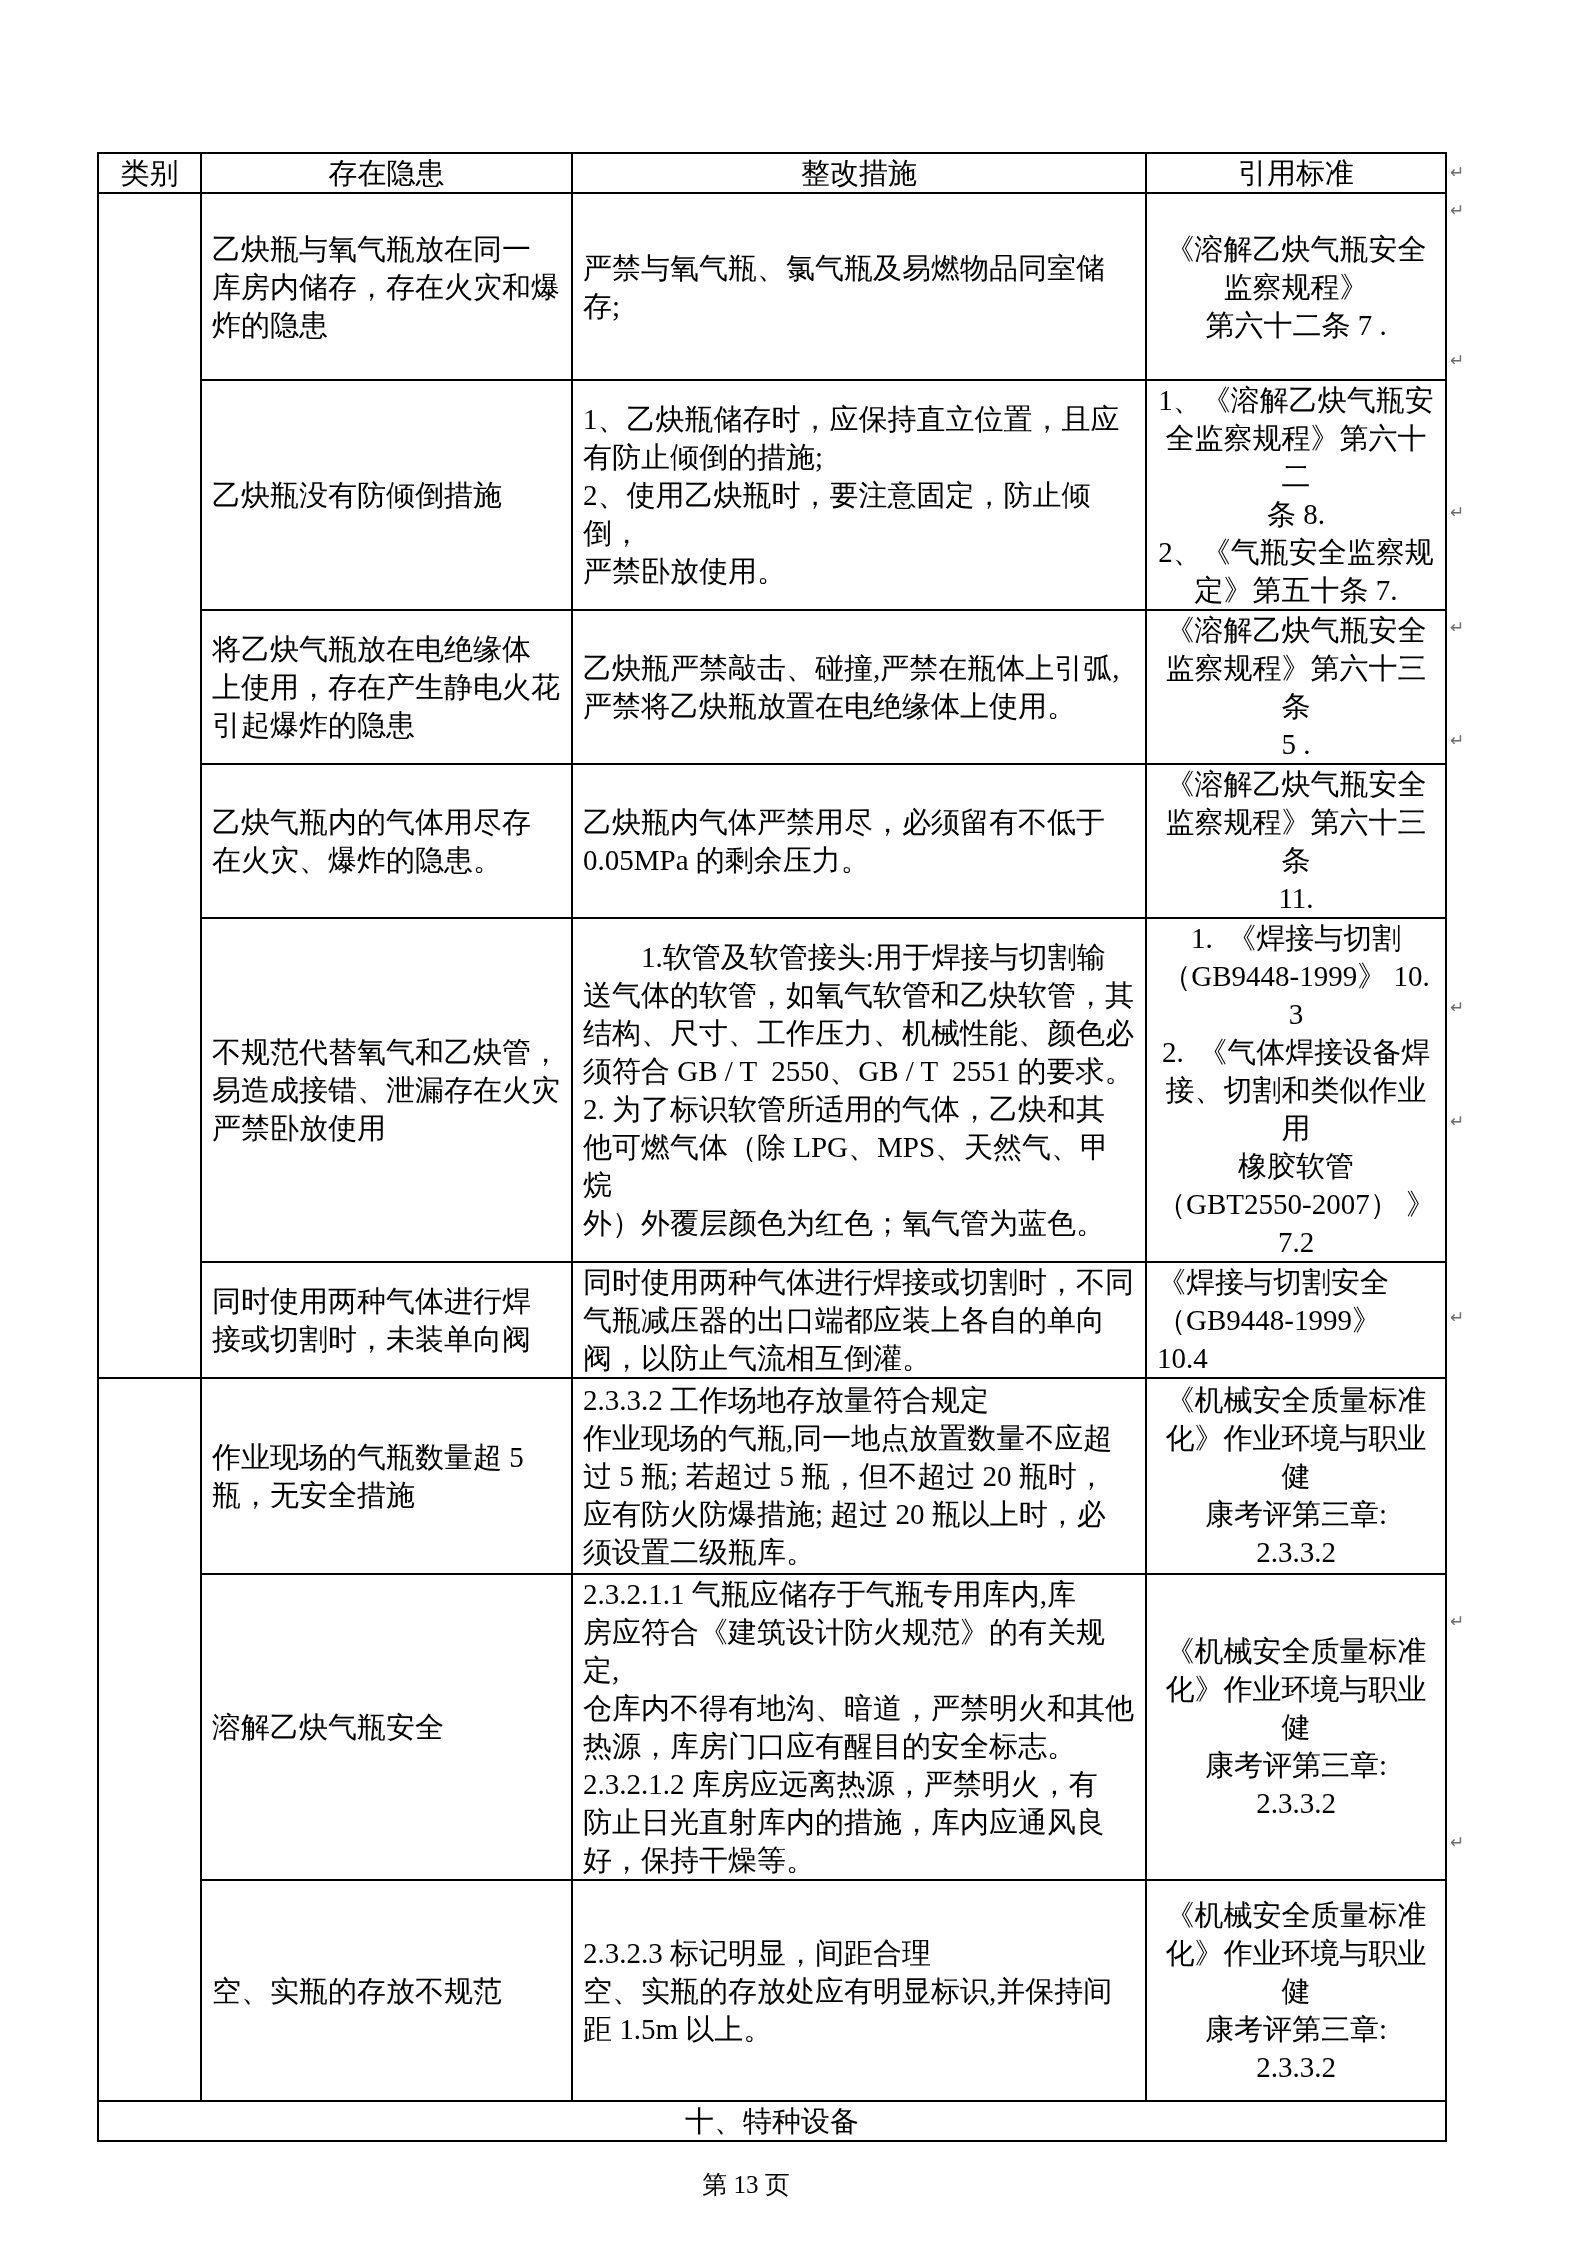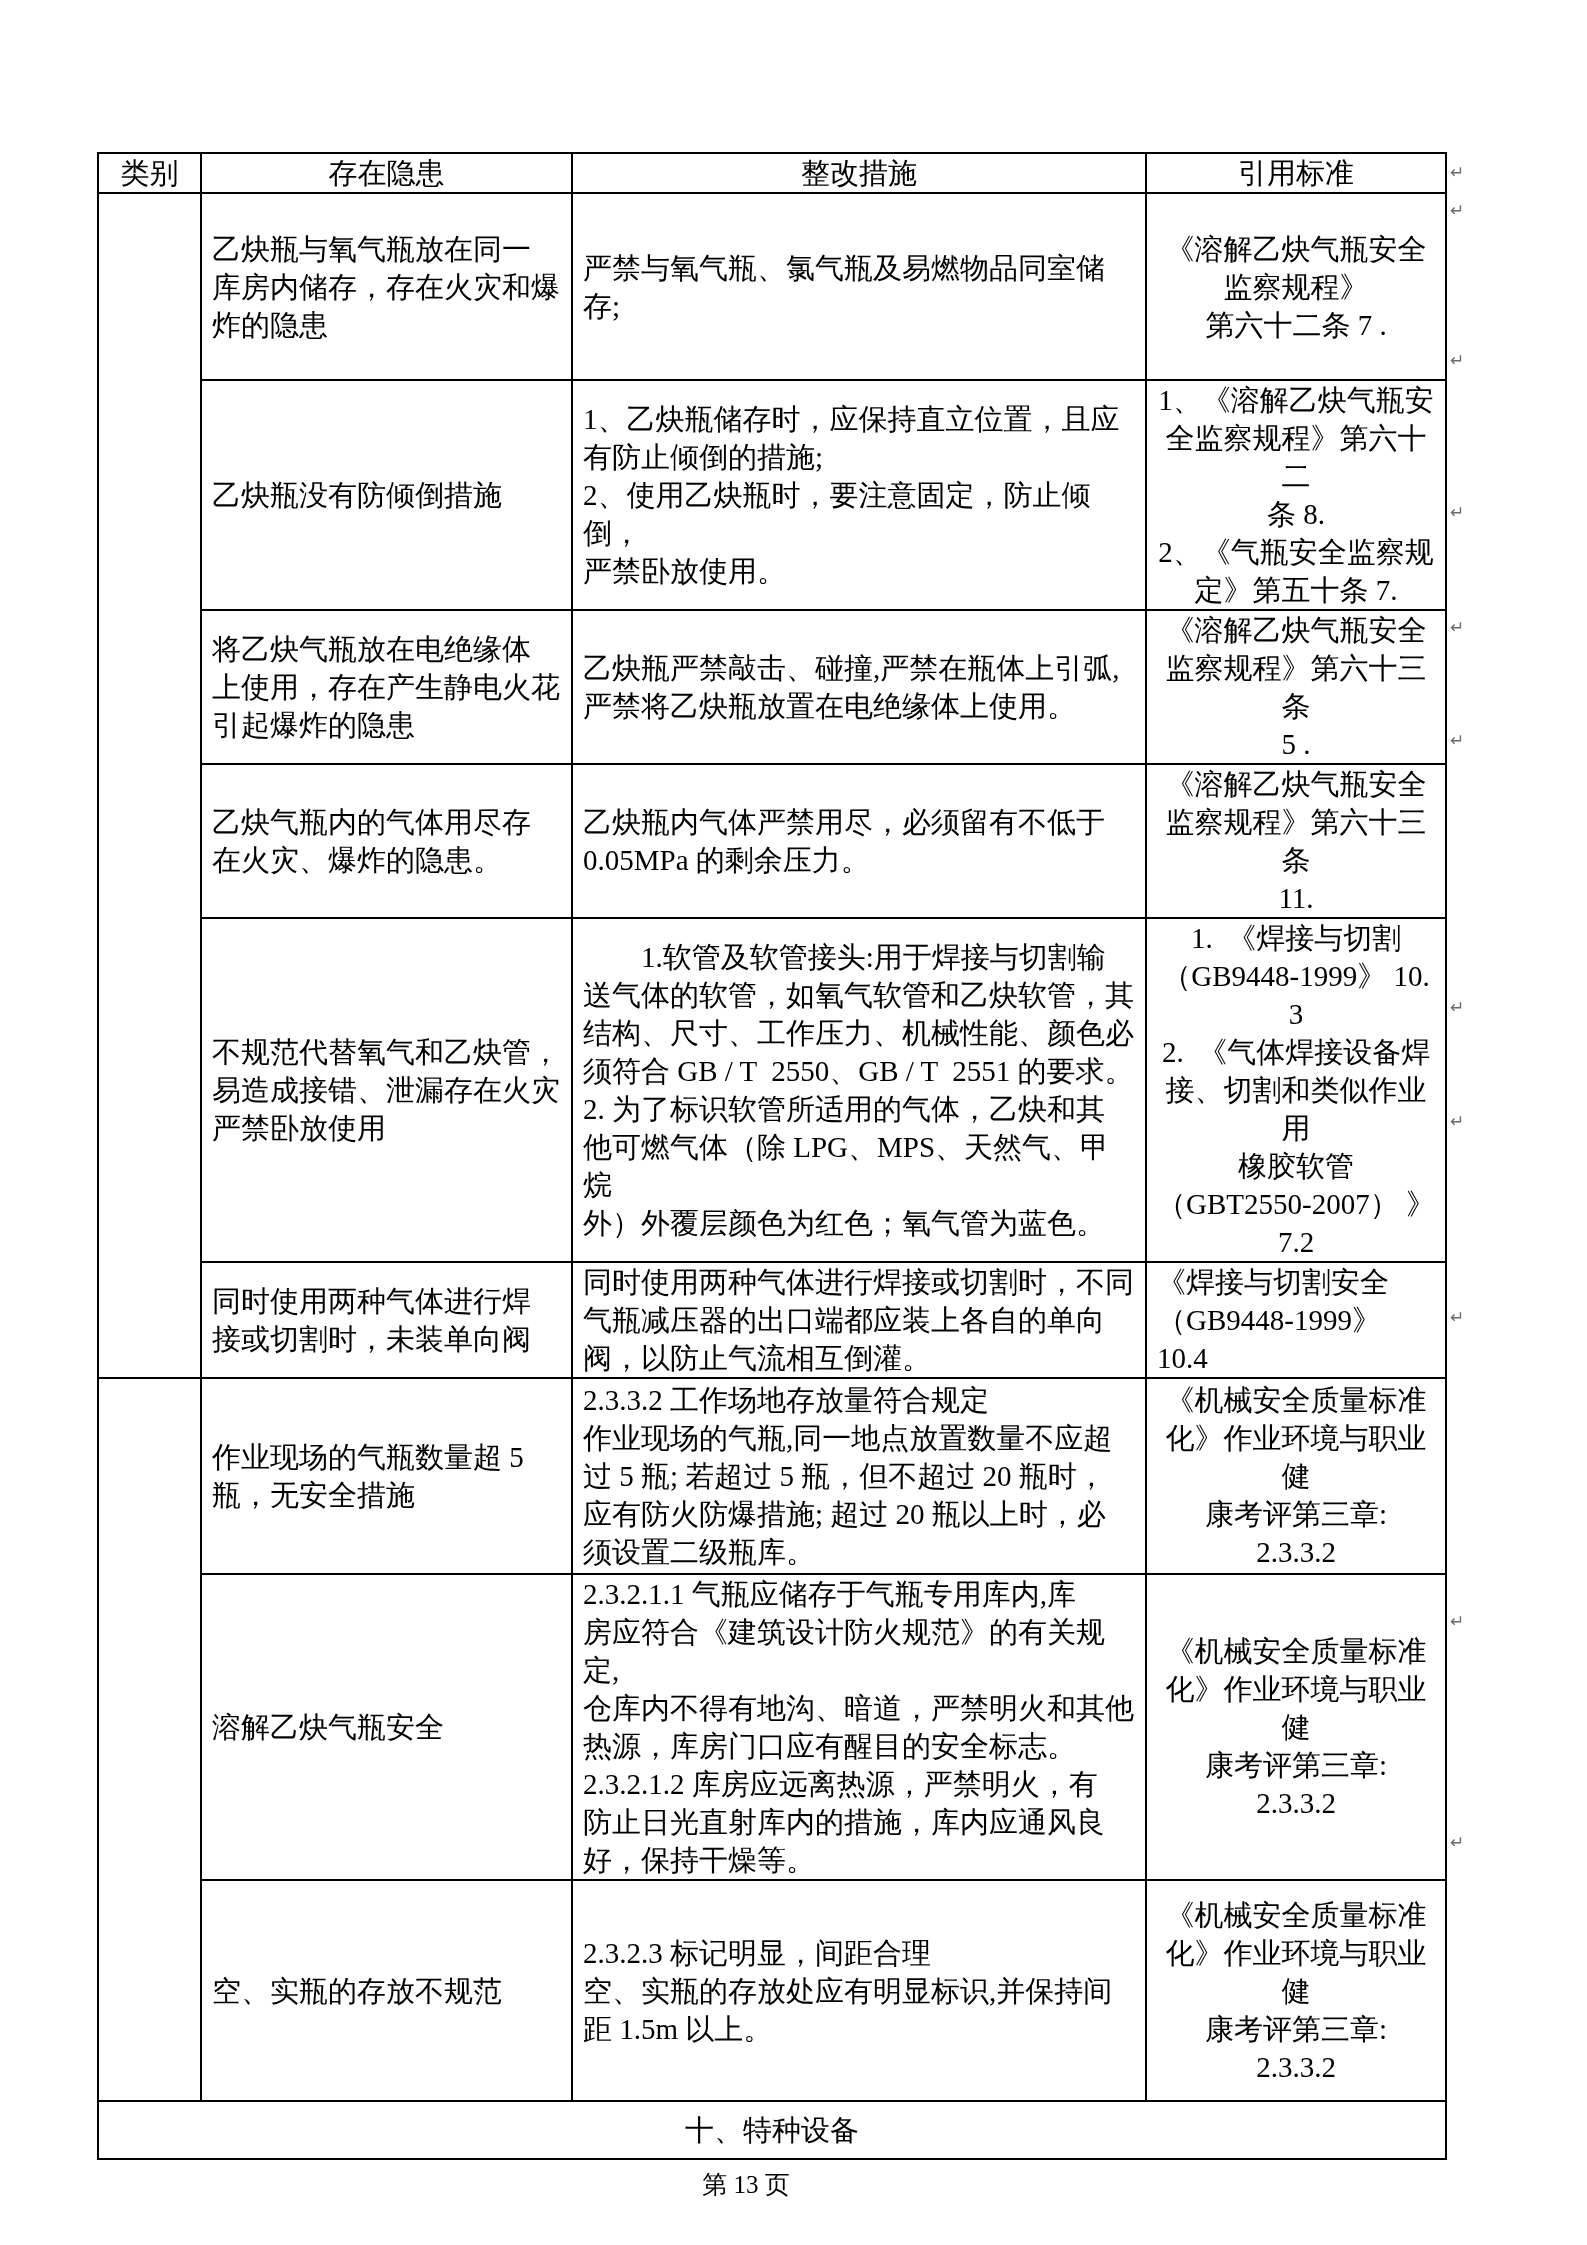--- a/index.html
+++ b/index.html
@@ -159,21 +159,21 @@
       <tr style="height:221px">
         <td class="hz">空、实瓶的存放不规范</td>
         <td class="ms">2.3.2.3 标记明显，间距合理
 空、实瓶的存放处应有明显标识,并保持间
 距 1.5m 以上。</td>
         <td class="st">《机械安全质量标准
 化》作业环境与职业健
 康考评第三章:
 2.3.3.2</td>
       </tr>
-      <tr class="section-row" style="height:58px">
+      <tr class="section-row" style="height:40px">
         <td colspan="4">十、特种设备</td>
       </tr>
     </tbody>
   </table>
 
   <span class="pmark" style="top:164px">↵</span>
   <span class="pmark" style="top:202px">↵</span>
   <span class="pmark" style="top:352px">↵</span>
   <span class="pmark" style="top:504px">↵</span>
   <span class="pmark" style="top:619px">↵</span>

